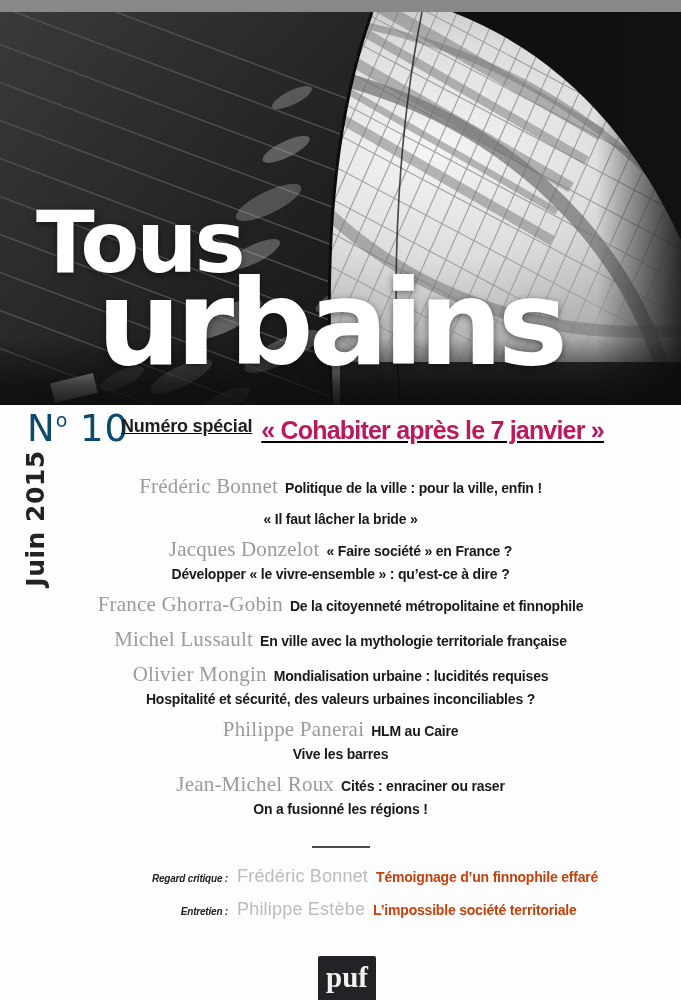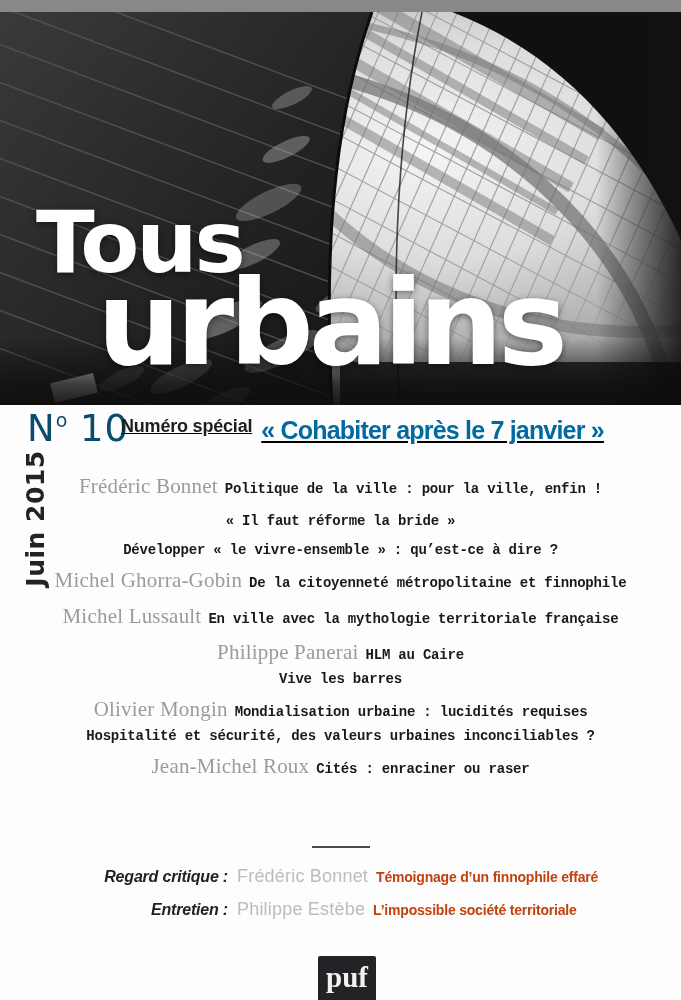--- a/index.html
+++ b/index.html
@@ -14,40 +14,40 @@
              font-weight:800;line-height:.9;text-shadow:0 2px 7px rgba(0,0,0,.5);}
   .mast-1{left:36px;top:192px;font-size:86px;letter-spacing:-3px;}
   .mast-2{left:97px;top:258px;font-size:118px;letter-spacing:-5px;text-align:center;}
 
   
   .issue-number{position:absolute;left:27px;top:398px;font-family:"DejaVu Sans",sans-serif;
                 font-size:37px;font-weight:400;color:#0c4a6e;letter-spacing:1px;line-height:1;}
   .issue-number sup{font-size:19px;vertical-align:14px;letter-spacing:0;}
   .special{position:absolute;left:121px;top:404px;display:flex;align-items:flex-start;gap:9px;white-space:nowrap;text-decoration:underline;}
   .special .prefix{font-size:18px;font-weight:600;color:#1e1e1e;letter-spacing:-.2px;}
-  .special .big{font-size:25px;font-weight:700;color:#0369a1;letter-spacing:-.8px;}
+  .special .big{font-size:25px;font-weight:700;color:#be185d;letter-spacing:-.8px;}
 
   .date-vert{position:absolute;left:-46px;top:492px;width:162px;text-align:center;
              transform:rotate(-90deg);font-family:"DejaVu Sans",sans-serif;font-size:25px;
              font-weight:600;color:#232323;letter-spacing:.5px;}
 
   
   .toc{position:absolute;top:462px;left:0;width:681px;}
   .toc-entry{margin-bottom:8px;text-align:center;}
   .toc-line1{line-height:25px;}
   .toc-sub{line-height:20px;}
   .author{font-family:"Liberation Serif",serif;font-size:21px;color:#9b9b9b;letter-spacing:.2px;}
-  .t-title{font-size:14px;font-weight:700;color:#191919;letter-spacing:-.2px;margin-left:7px;font-family:Liberation Mono, monospace;}
+  .t-title{font-size:14px;font-weight:700;color:#191919;letter-spacing:-.2px;margin-left:7px;}
   .toc-sub .t-title{margin-left:0;}
 
   
   .lower{position:absolute;top:834px;left:0;width:681px;}
   .divider{width:58px;height:2px;background:#4a4a4a;margin:0 auto 18px auto;}
   .extra-row{display:flex;align-items:baseline;margin:0 0 12px 78px;white-space:nowrap;}
-  .extra-label{width:150px;text-align:right;font-size:16px;font-weight:700;font-style:italic;
+  .extra-label{width:150px;text-align:right;font-size:10px;font-weight:700;font-style:italic;
                color:#222;margin-right:9px;letter-spacing:-.2px;}
   .extra-author{font-size:18px;color:#bcbcbc;letter-spacing:.2px;margin-right:8px;}
   .extra-title{font-size:14px;font-weight:700;color:#c2410c;letter-spacing:-.2px;}
 
   
   .puf{position:absolute;left:318px;top:944px;width:58px;height:46px;background:#232226;
        border-radius:2px;display:flex;align-items:center;justify-content:center;}
   .puf span{font-family:"Liberation Serif",serif;font-weight:700;font-size:29px;color:#f4f2ee;
             line-height:1;margin-top:-3px;}
 </style>
@@ -220,41 +220,43 @@
     <span class="big">« Cohabiter après le 7 janvier »</span>
   </div>
 
   <div class="date-vert">Juin 2015</div>
 
   <div class="toc" id="toc">
       <div class="toc-entry">
         <div class="toc-line1"><span class="author">Frédéric Bonnet</span><span class="t-title">Politique de la ville : pour la ville, enfin !</span></div>
       </div>
       <div class="toc-entry">
-        <div class="toc-sub"><span class="t-title">« Il faut réforme la bride »</span></div>
-      </div>
-      <div class="toc-entry">
+        <div class="toc-sub"><span class="t-title">« Il faut lâcher la bride »</span></div>
+      </div>
+      <div class="toc-entry">
+        <div class="toc-line1"><span class="author">Jacques Donzelot</span><span class="t-title">« Faire société » en France ?</span></div>
         <div class="toc-sub"><span class="t-title">Développer « le vivre-ensemble » : qu’est-ce à dire ?</span></div>
       </div>
       <div class="toc-entry">
-        <div class="toc-line1"><span class="author">Michel Ghorra-Gobin</span><span class="t-title">De la citoyenneté métropolitaine et finnophile</span></div>
+        <div class="toc-line1"><span class="author">France Ghorra-Gobin</span><span class="t-title">De la citoyenneté métropolitaine et finnophile</span></div>
       </div>
       <div class="toc-entry">
         <div class="toc-line1"><span class="author">Michel Lussault</span><span class="t-title">En ville avec la mythologie territoriale française</span></div>
+      </div>
+      <div class="toc-entry">
+        <div class="toc-line1"><span class="author">Olivier Mongin</span><span class="t-title">Mondialisation urbaine : lucidités requises</span></div>
+        <div class="toc-sub"><span class="t-title">Hospitalité et sécurité, des valeurs urbaines inconciliables ?</span></div>
       </div>
       <div class="toc-entry">
         <div class="toc-line1"><span class="author">Philippe Panerai</span><span class="t-title">HLM au Caire</span></div>
         <div class="toc-sub"><span class="t-title">Vive les barres</span></div>
       </div>
       <div class="toc-entry">
-        <div class="toc-line1"><span class="author">Olivier Mongin</span><span class="t-title">Mondialisation urbaine : lucidités requises</span></div>
-        <div class="toc-sub"><span class="t-title">Hospitalité et sécurité, des valeurs urbaines inconciliables ?</span></div>
-      </div>
-      <div class="toc-entry">
         <div class="toc-line1"><span class="author">Jean-Michel Roux</span><span class="t-title">Cités : enraciner ou raser</span></div>
+        <div class="toc-sub"><span class="t-title">On a fusionné les régions !</span></div>
       </div>
     </div>
 
   <div class="lower">
     <div class="divider"></div>
     <div id="extras">
         <div class="extra-row">
           <span class="extra-label">Regard critique :</span>
           <span class="extra-author">Frédéric Bonnet</span>
           <span class="extra-title">Témoignage d’un finnophile effaré</span>

